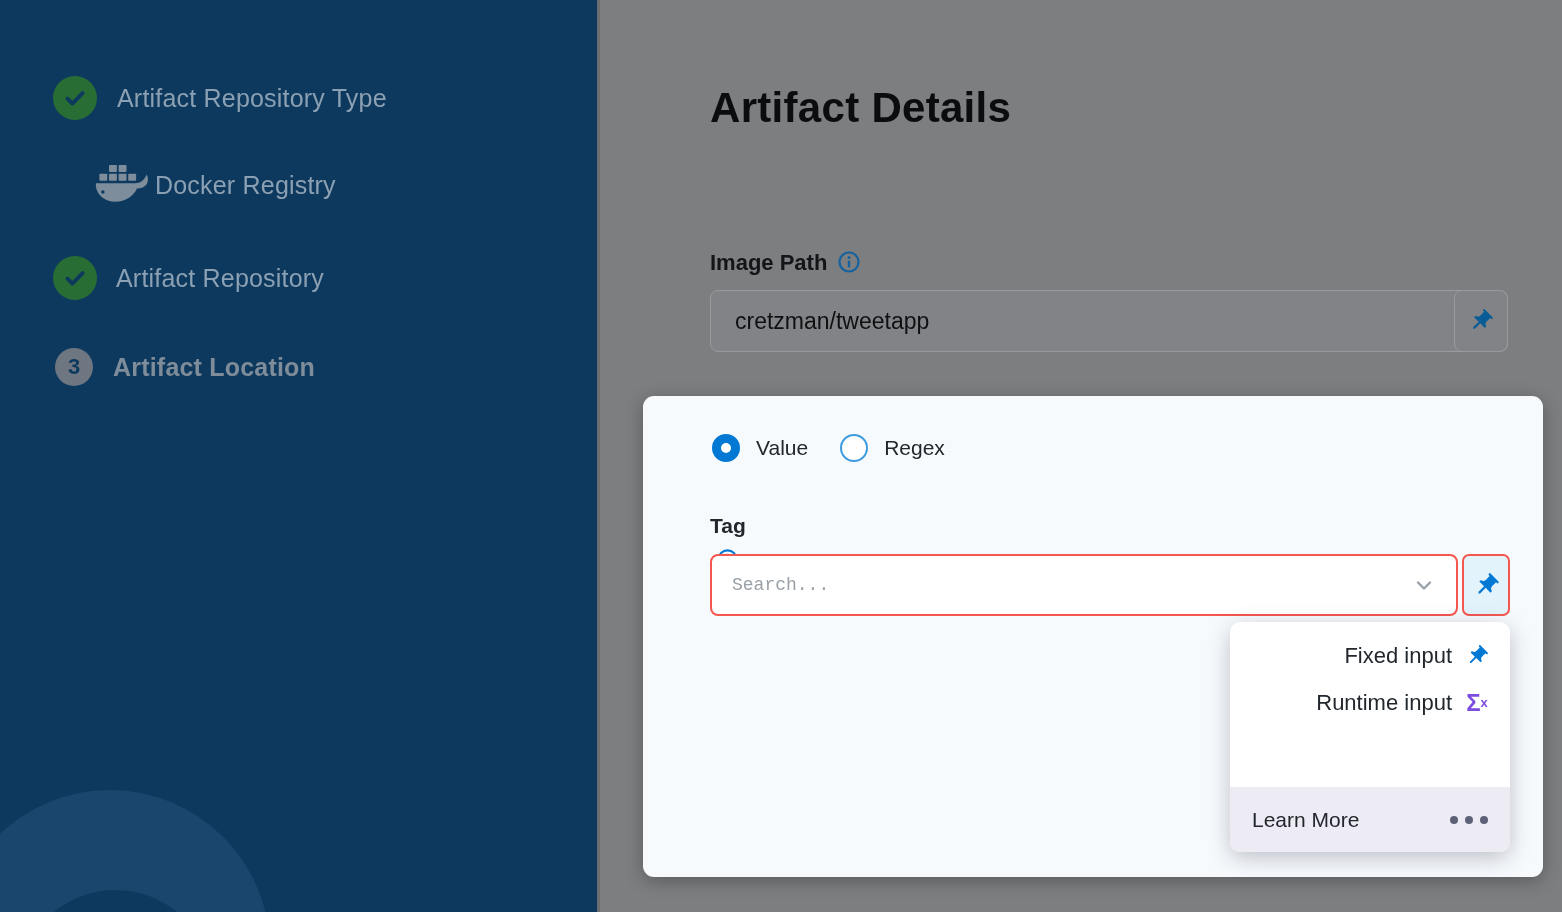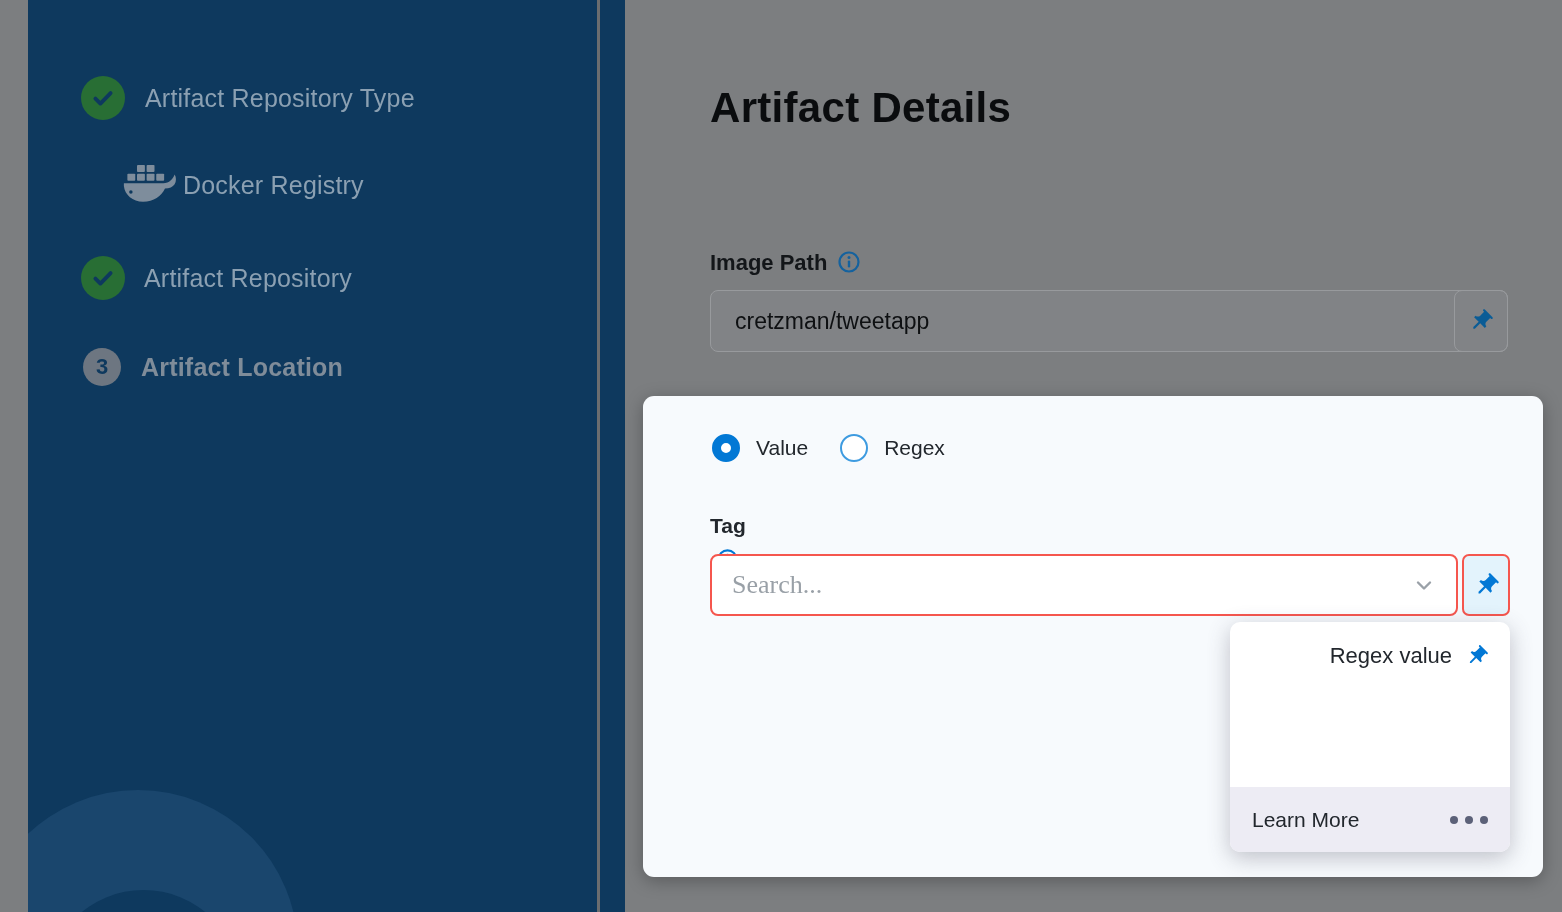--- a/index.html
+++ b/index.html
@@ -1,21 +1,21 @@
 <!DOCTYPE html>
 <html><head>
 <meta charset="utf-8">
 <style>
   * { margin:0; padding:0; box-sizing:border-box; }
   html,body { width:1562px; height:912px; overflow:hidden; }
   body { font-family:"Liberation Sans", sans-serif; background:#7c7e80; }
   #screen { position:relative; width:1562px; height:912px; background:#7c7e80; overflow:hidden; }
 
   
-  .sidebar { position:absolute; left:0; top:0; width:597px; height:912px; background:#0e395e; overflow:hidden;margin-left:28px; }
+  .sidebar { position:absolute; left:0; top:0; width:597px; height:912px; background:#0e395e; overflow:hidden; }
   .sidebar-divider { position:absolute; left:597px; top:0; width:3px; height:912px; background:#6b6d6f; }
   .deco-outer { position:absolute; left:-50px; top:790px; width:320px; height:320px; border-radius:50%; background:#1a466d; }
   .deco-inner { position:absolute; left:18px; top:890px; width:195px; height:195px; border-radius:50%; background:#0e395e; }
 
   .step-row { position:absolute; display:flex; align-items:center; }
   .step-label { color:#8ba0b2; font-size:25px; letter-spacing:.2px; }
   .step-label.current { color:#7f8c99; font-weight:bold; }
   .check-circle { width:44px; height:44px; border-radius:50%; background:#286e34; display:flex; align-items:center; justify-content:center; flex:0 0 auto; }
   .num-circle { width:38px; height:38px; border-radius:50%; background:#6d7681; color:#0e395e; font-size:22px; font-weight:bold; display:flex; align-items:center; justify-content:center; flex:0 0 auto; }
 
@@ -34,21 +34,21 @@
   .radio-item { display:flex; align-items:center; gap:16px; cursor:pointer; }
   .radio-dot { width:28px; height:28px; border-radius:50%; background:#fff; }
   .radio-dot.selected { border:9px solid #0278d5; }
   .radio-dot.unselected { border:2px solid #3e9be0; }
   .radio-label { font-size:21px; color:#22272d; }
 
   .tag-label-row { position:absolute; left:67px; top:118px; display:flex; align-items:center; gap:10px;flex-direction:column; }
   .tag-label { font-size:21px; font-weight:bold; color:#22272d; }
 
   .tag-input { position:absolute; left:67px; top:158px; width:748px; height:62px; background:#ffffff; border:2px solid #f5564e; border-radius:8px; display:flex; align-items:center; }
-  .tag-input input { flex:1; height:100%; background:transparent; border:none; outline:none; font-family:Liberation Serif, serif; font-size:26px; color:#333a41; padding:0 0 0 20px; }
+  .tag-input input { flex:1; height:100%; background:transparent; border:none; outline:none; font-family:Liberation Mono, monospace; font-size:18px; color:#333a41; padding:0 0 0 20px; }
   .tag-input input::placeholder { color:#99a0a7; opacity:1; }
   .chevron-wrap { padding:0 20px 0 6px; display:flex; align-items:center; }
 
   .pin-btn { position:absolute; left:819px; top:158px; width:48px; height:62px; background:#e3f3fc; border:2px solid #f5564e; border-radius:7px; display:flex; align-items:center; justify-content:center; cursor:pointer; }
 
   
   .menu { position:absolute; left:587px; top:226px; width:280px; height:230px; background:#ffffff; border-radius:10px; box-shadow:0 6px 22px rgba(70,72,90,.32); overflow:hidden; }
   .menu-items { padding-top:10px; }
   .menu-item { height:47px; display:flex; align-items:center; justify-content:flex-end; gap:12px; padding-right:20px; cursor:pointer; }
   .menu-item-label { font-size:22px; color:#22272d; }
@@ -173,29 +173,36 @@
       <svg width="27" height="27" viewBox="0 0 24 24">
           <g transform="rotate(45 12 12)">
             <path d="M16 9V4h1c.55 0 1-.45 1-1s-.45-1-1-1H7c-.55 0-1 .45-1 1s.45 1 1 1h1v5c0 1.66-1.34 3-3 3v2h5.97v7l1 1 1-1v-7H19v-2c-1.66 0-3-1.34-3-3z" fill="#0278d5"></path>
           </g>
         </svg>
     </div>
 
     <div class="menu">
       <div class="menu-items">
         <div class="menu-item">
-          <span class="menu-item-label">Regex value</span>
+          <span class="menu-item-label">Fixed input</span>
           <span class="mi-icon">
             <svg width="24" height="24" viewBox="0 0 24 24">
                 <g transform="rotate(45 12 12)">
                   <path d="M16 9V4h1c.55 0 1-.45 1-1s-.45-1-1-1H7c-.55 0-1 .45-1 1s.45 1 1 1h1v5c0 1.66-1.34 3-3 3v2h5.97v7l1 1 1-1v-7H19v-2c-1.66 0-3-1.34-3-3z" fill="#0278d5"></path>
                 </g>
               </svg>
           </span>
         </div>
+        <div class="menu-item">
+          <span class="menu-item-label">Runtime input</span>
+          <span class="mi-icon sigma">
+              <span>Σ</span>
+              <sup>x</sup>
+            </span>
+        </div>
       </div>
       <div class="menu-footer">
         <span class="learn-more">Learn More</span>
         <span class="dots">
             <i></i>
             <i></i>
             <i></i>
           </span>
       </div>
     </div>

